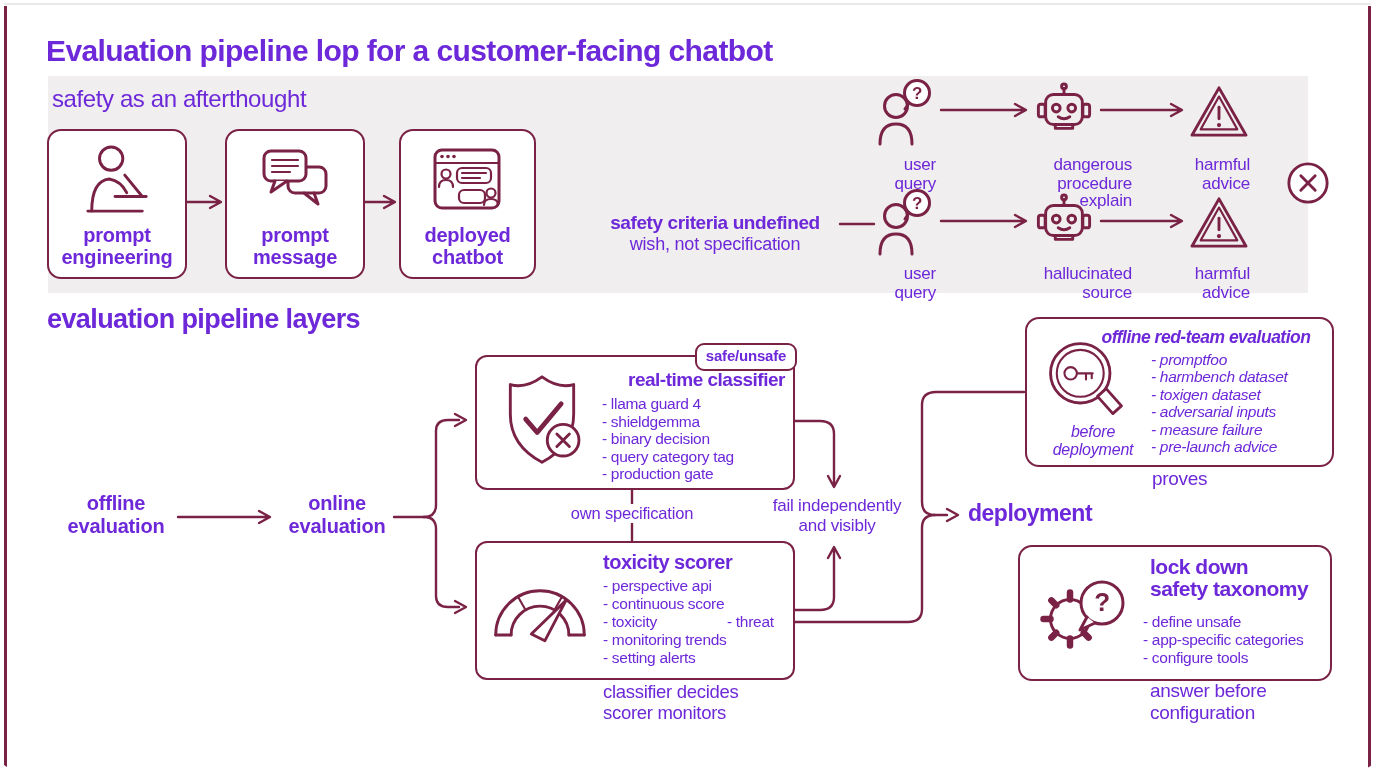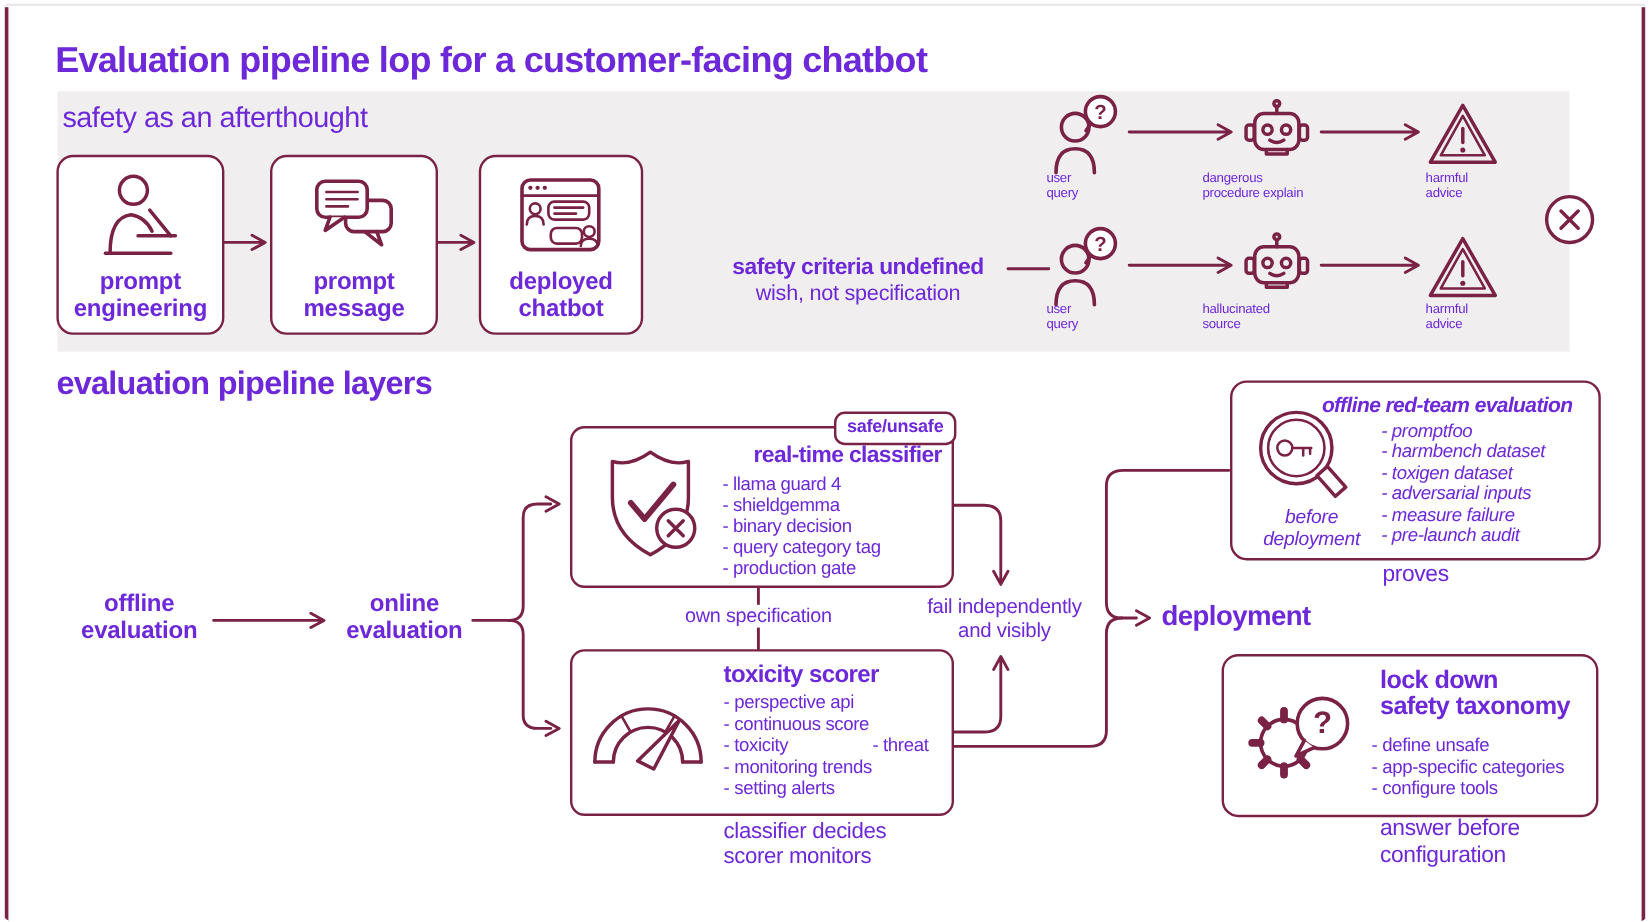--- a/index.html
+++ b/index.html
@@ -7,21 +7,21 @@
           font-family:"Liberation Sans",sans-serif;color:#6d28d9;letter-spacing:-0.2px;border-radius:12px;}
   .abs{position:absolute;}
   .edge{position:absolute;background:#7a2245;}
   .panel{position:absolute;background:#f0eeee;}
   .h1{font-size:30px;font-weight:700;letter-spacing:-0.6px;white-space:nowrap;}
   .h2{font-size:27px;font-weight:700;letter-spacing:-0.6px;white-space:nowrap;}
   .h3{font-size:24px;font-weight:400;letter-spacing:-0.4px;white-space:nowrap;}
   .box{position:absolute;background:#fff;border:2.5px solid #7a2245;border-radius:14px;}
   .steplabel{position:absolute;left:0;right:0;bottom:9px;text-align:center;
              font-size:20px;font-weight:700;line-height:1.07;}
-  .rowlabel{position:absolute;text-align:left;font-size:11px;line-height:1.03;}
+  .rowlabel{position:absolute;text-align:right;font-size:17px;line-height:1.03;margin-top:12px;}
   .rowlabel div{margin-bottom:1px;}
   .flowlabel{position:absolute;text-align:center;font-size:20px;font-weight:700;line-height:1.15;}
   .boxtitle{font-size:19px;font-weight:700;letter-spacing:-0.5px;white-space:nowrap;}
   ul.items{list-style:none;margin:0;padding:0;font-size:15.5px;letter-spacing:-0.3px;}
   .note{position:absolute;font-size:18.5px;line-height:1.16;letter-spacing:-0.3px;}
   .tag{position:absolute;background:#fff;border:2px solid #7a2245;border-radius:9px;
        text-align:center;font-size:15px;font-weight:700;line-height:22px;}
   svg.icon{position:absolute;}
   svg .stroke{fill:none;stroke:#7a2245;stroke-width:3;stroke-linecap:round;stroke-linejoin:round;}
   svg .thin{stroke-width:2.2;}
@@ -279,21 +279,21 @@
       <path class="stroke thin" d="M39.5,40 H56 M49,40 V46.5 M55,40 V45"></path>
       <path class="stroke fillw" d="M61,64 L70,56 L86,74 L77,82 Z"></path>
     </svg>
     <div class="abs" style="left:58px;top:8px;width:242px;text-align:center;font-size:17.5px;font-weight:700;letter-spacing:-0.5px;white-space:nowrap;">offline red-team evaluation</div>
     <ul class="items abs" style="left:124px;top:32px;line-height:17.4px;">
       <li>- promptfoo</li>
       <li>- harmbench dataset</li>
       <li>- toxigen dataset</li>
       <li>- adversarial inputs</li>
       <li>- measure failure</li>
-      <li>- pre-launch audit</li>
+      <li>- pre-launch advice</li>
     </ul>
     <div class="abs" style="left:20px;top:104px;width:92px;text-align:center;font-size:16px;line-height:1.12;">
       <div>before</div>
       <div>deployment</div>
     </div>
   </div>
   <div class="note" style="left:1152px;top:468px;font-size:19px;">proves</div>
 
   <div class="box" style="left:1018px;top:545px;width:310px;height:132px;">
     <svg class="icon" style="left:14px;top:22px;" width="100" height="92" viewBox="0 0 100 92">

